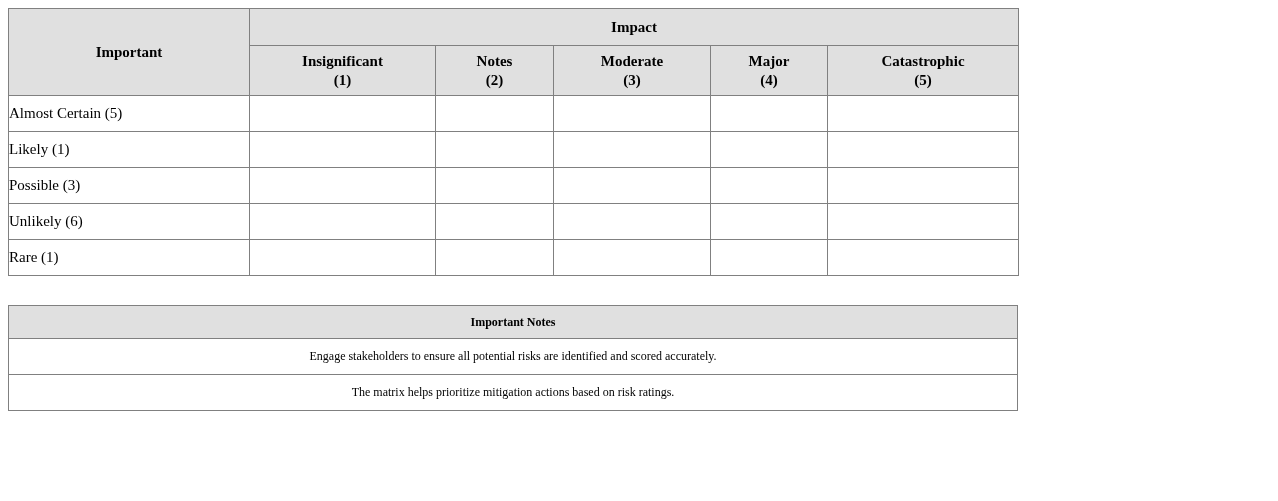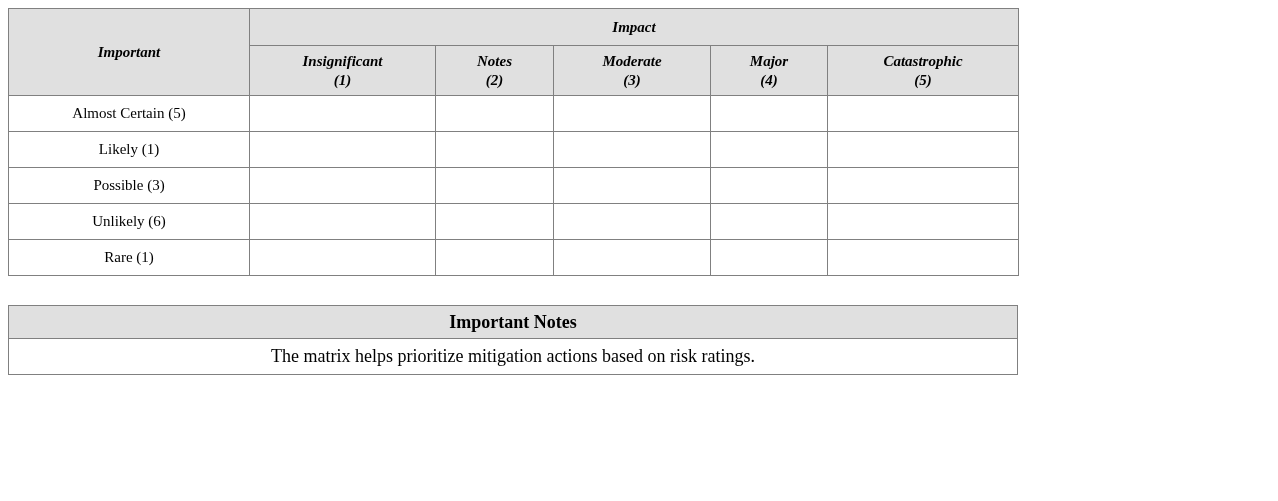--- a/index.html
+++ b/index.html
@@ -37,40 +37,39 @@
     border: 1px solid #808080;
     padding: 0;
     margin: 0;
   }
   .hdr {
     background: #e0e0e0;
     font-weight: bold;
     text-align: center;
     font-size: 15px;
     line-height: 1.25;
-    font-style: italic;
   }
   .impact-top {
     height: 36px;
   }
   .likelihood-cell {
     height: 86px;
     width: 241px;
     vertical-align: middle;
   }
   .impact-sub {
     height: 48px;
     vertical-align: middle;
   }
   .impact-sub .num {
     display: block;
     font-weight: bold;
   }
   .row-label {
-    text-align: center;
+    text-align: left;
     font-size: 15px;
     height: 35px;
     vertical-align: middle;
     background: #ffffff;
   }
   .cell-empty {
     background: #ffffff;
     height: 35px;
   }
 
@@ -90,21 +89,21 @@
     width: 1010px;
   }
   table.notes {
     border-collapse: collapse;
     width: 1010px;
     table-layout: fixed;
   }
   table.notes td {
     border: 1px solid #808080;
     text-align: center;
-    font-size: 18px;
+    font-size: 12px;
     height: 33px;
     vertical-align: middle;
     background: #ffffff;
   }
   table.notes td.notes-hdr {
     background: #e0e0e0;
     font-weight: bold;
     height: 30px;
   }
 </style>
@@ -195,19 +194,22 @@
     </table>
   </div>
 
   <div class="notes-wrap">
     <table class="notes">
       <tbody>
         <tr>
           <td class="notes-hdr">Important Notes</td>
         </tr>
         <tr>
+          <td>Engage stakeholders to ensure all potential risks are identified and scored accurately.</td>
+        </tr>
+        <tr>
           <td>The matrix helps prioritize mitigation actions based on risk ratings.</td>
         </tr>
       </tbody>
     </table>
   </div>
 
 </div>
 
 </body></html>

